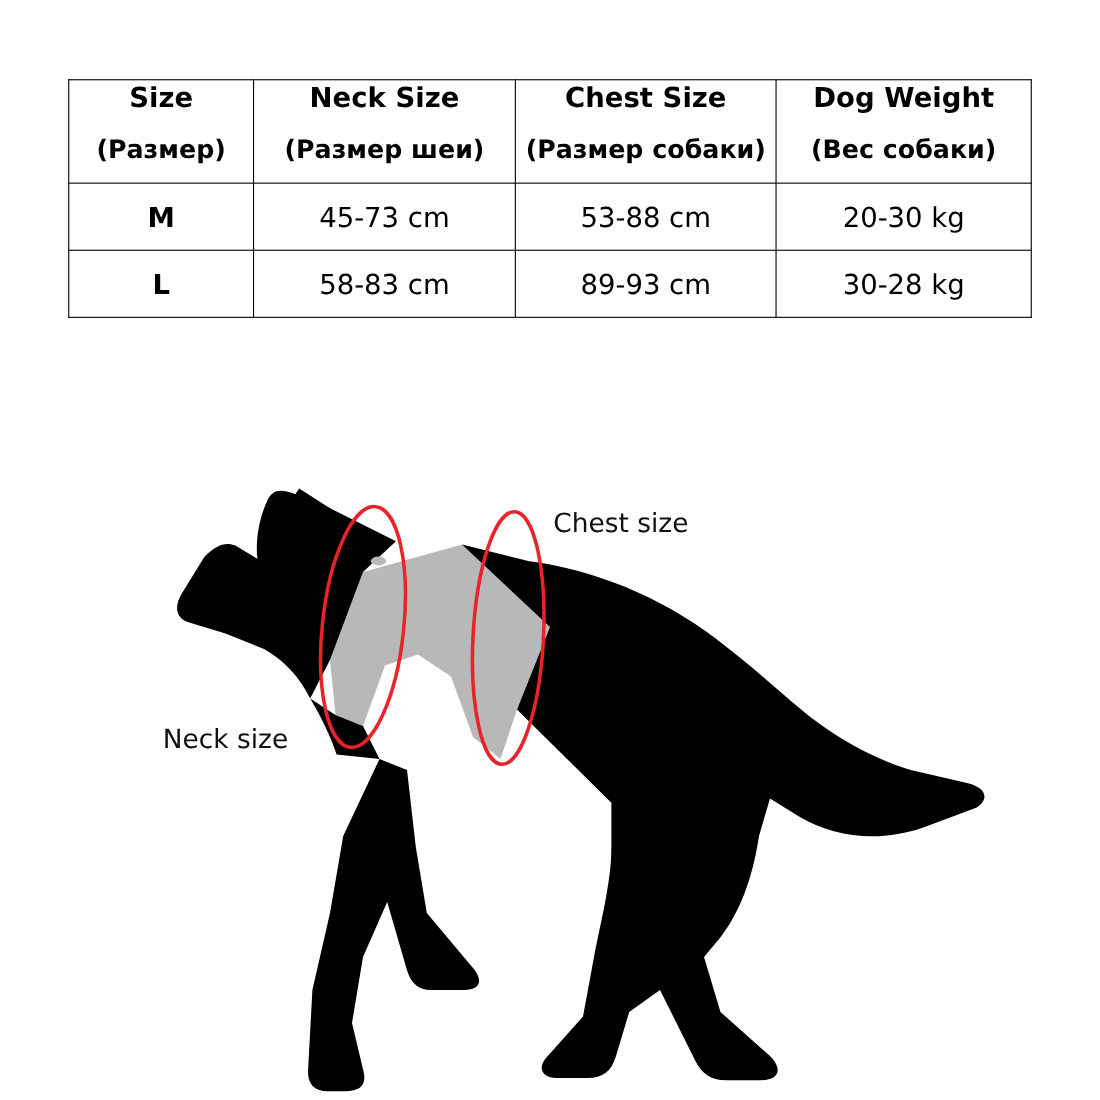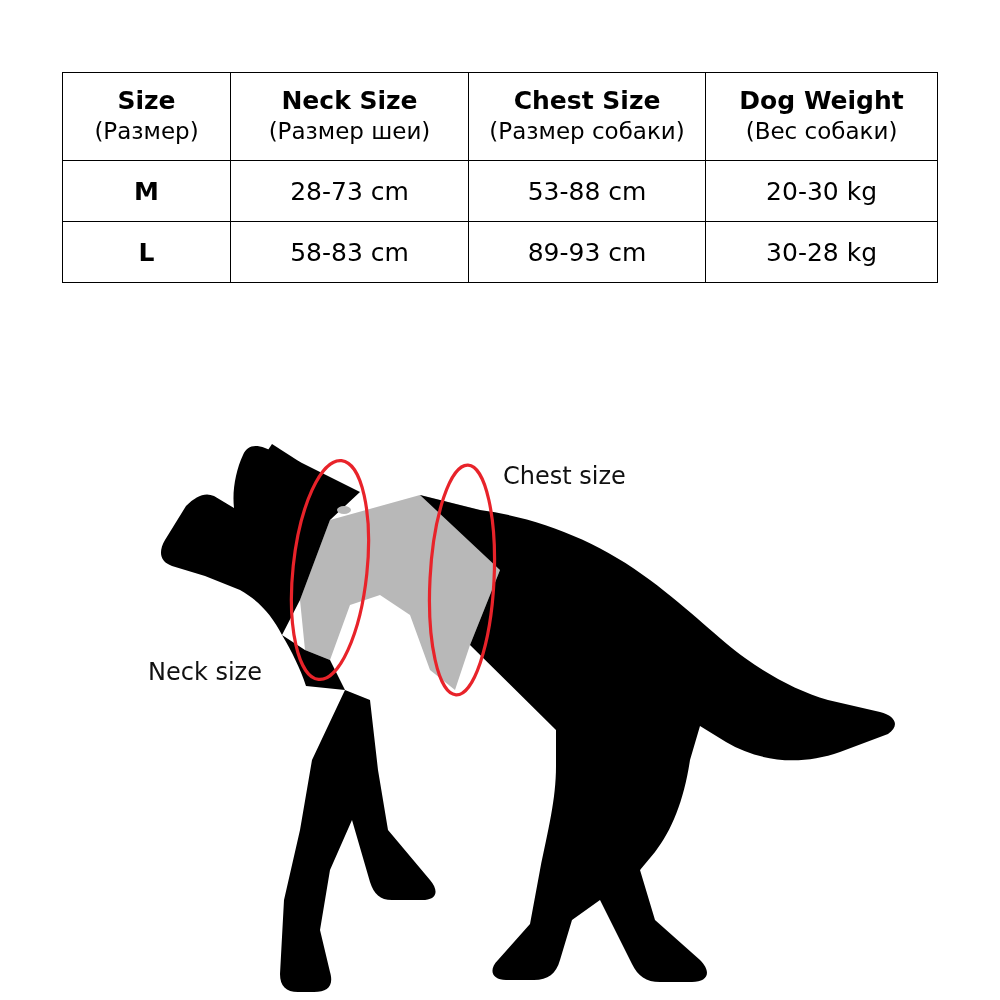--- a/index.html
+++ b/index.html
@@ -28,30 +28,30 @@
     width: 100%;
     table-layout: fixed;
   }
   table.size-table th,
   table.size-table td {
     border: 1px solid #000000;
     text-align: center;
     vertical-align: middle;
   }
   table.size-table th {
-    padding: 12px 4px 14px 4px;
+    padding: 0 4px 14px 4px;
     font-size: 25px;
     font-weight: bold;
     line-height: 1.28;
   }
   table.size-table th .sub {
     display: block;
     font-size: 23px;
-    font-weight: normal;
-    margin-top: 0;
+    font-weight: bold;
+    margin-top: 18px;
   }
   table.size-table td {
     padding: 12px 4px;
     font-size: 25px;
     height: 36px;
   }
   table.size-table td.sz {
     font-weight: bold;
   }
   col.c1 { width: 19.2%; }
@@ -106,21 +106,21 @@
         </th>
         <th>
           <span>Dog Weight</span>
           <span class="sub">(Вес собаки)</span>
         </th>
       </tr>
     </thead>
     <tbody>
       <tr>
         <td class="sz">M</td>
-        <td>28-73 cm</td>
+        <td>45-73 cm</td>
         <td>53-88 cm</td>
         <td>20-30 kg</td>
       </tr>
       <tr>
         <td class="sz">L</td>
         <td>58-83 cm</td>
         <td>89-93 cm</td>
         <td>30-28 kg</td>
       </tr>
     </tbody>

